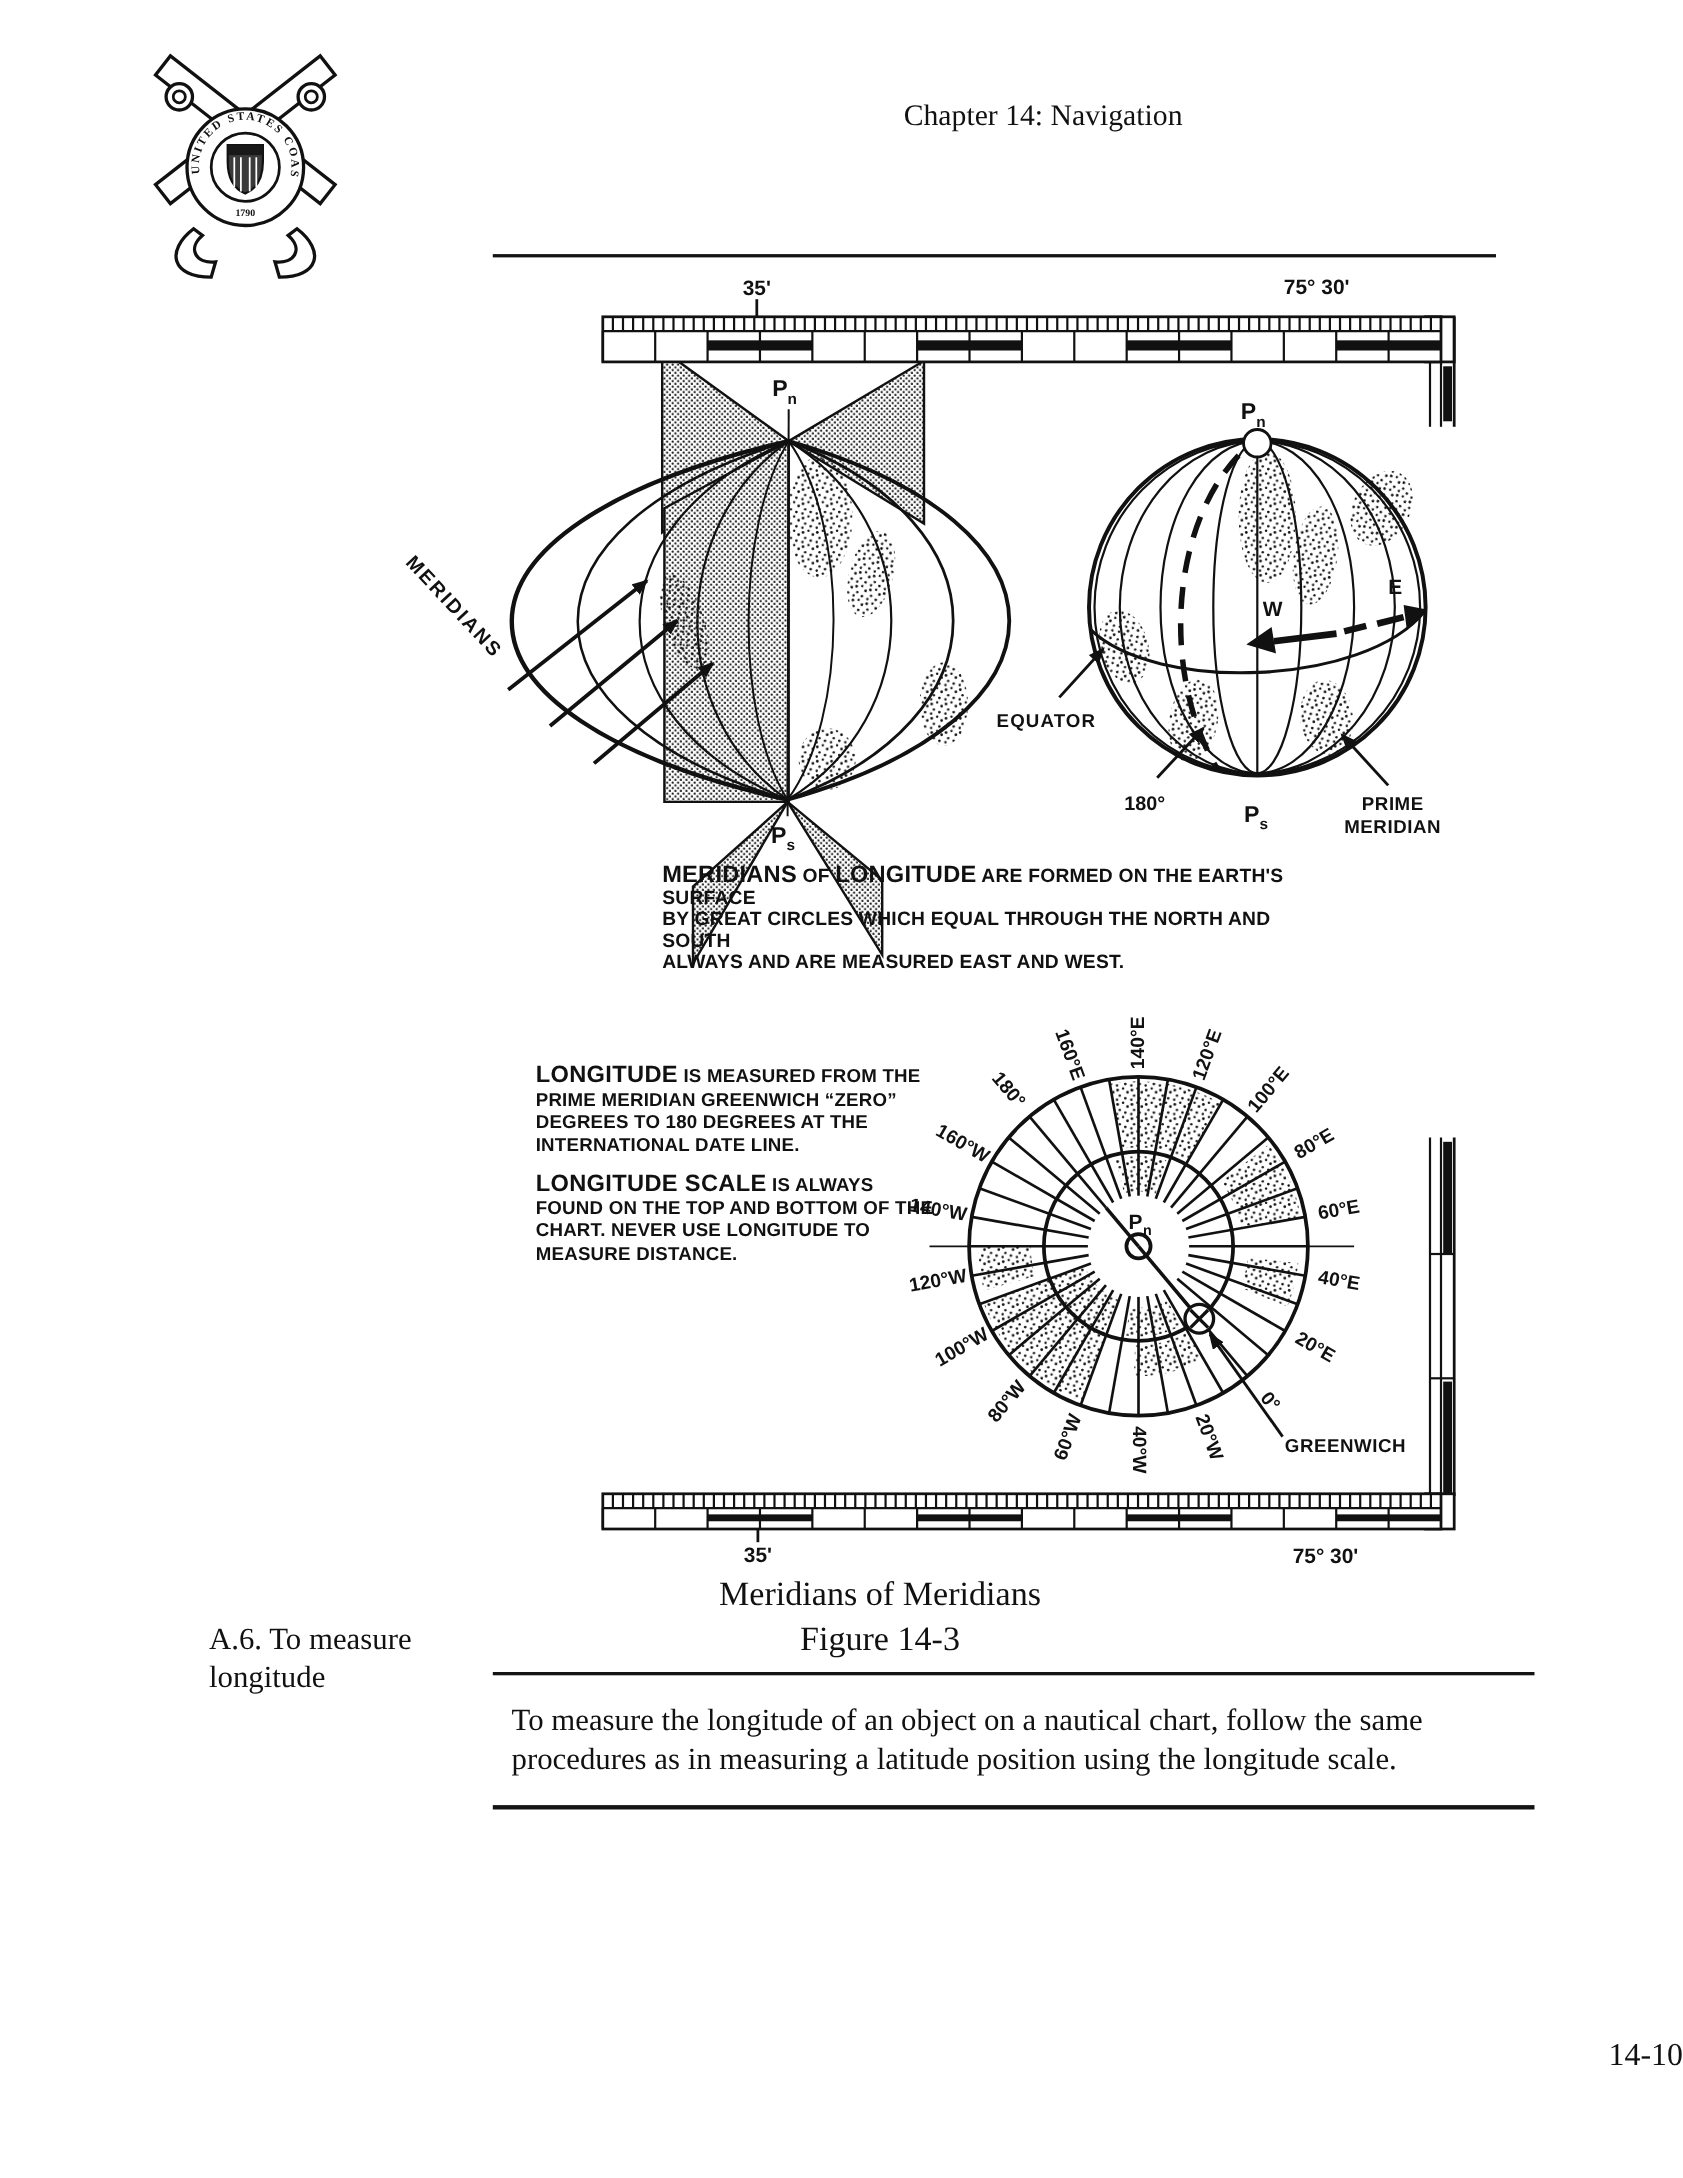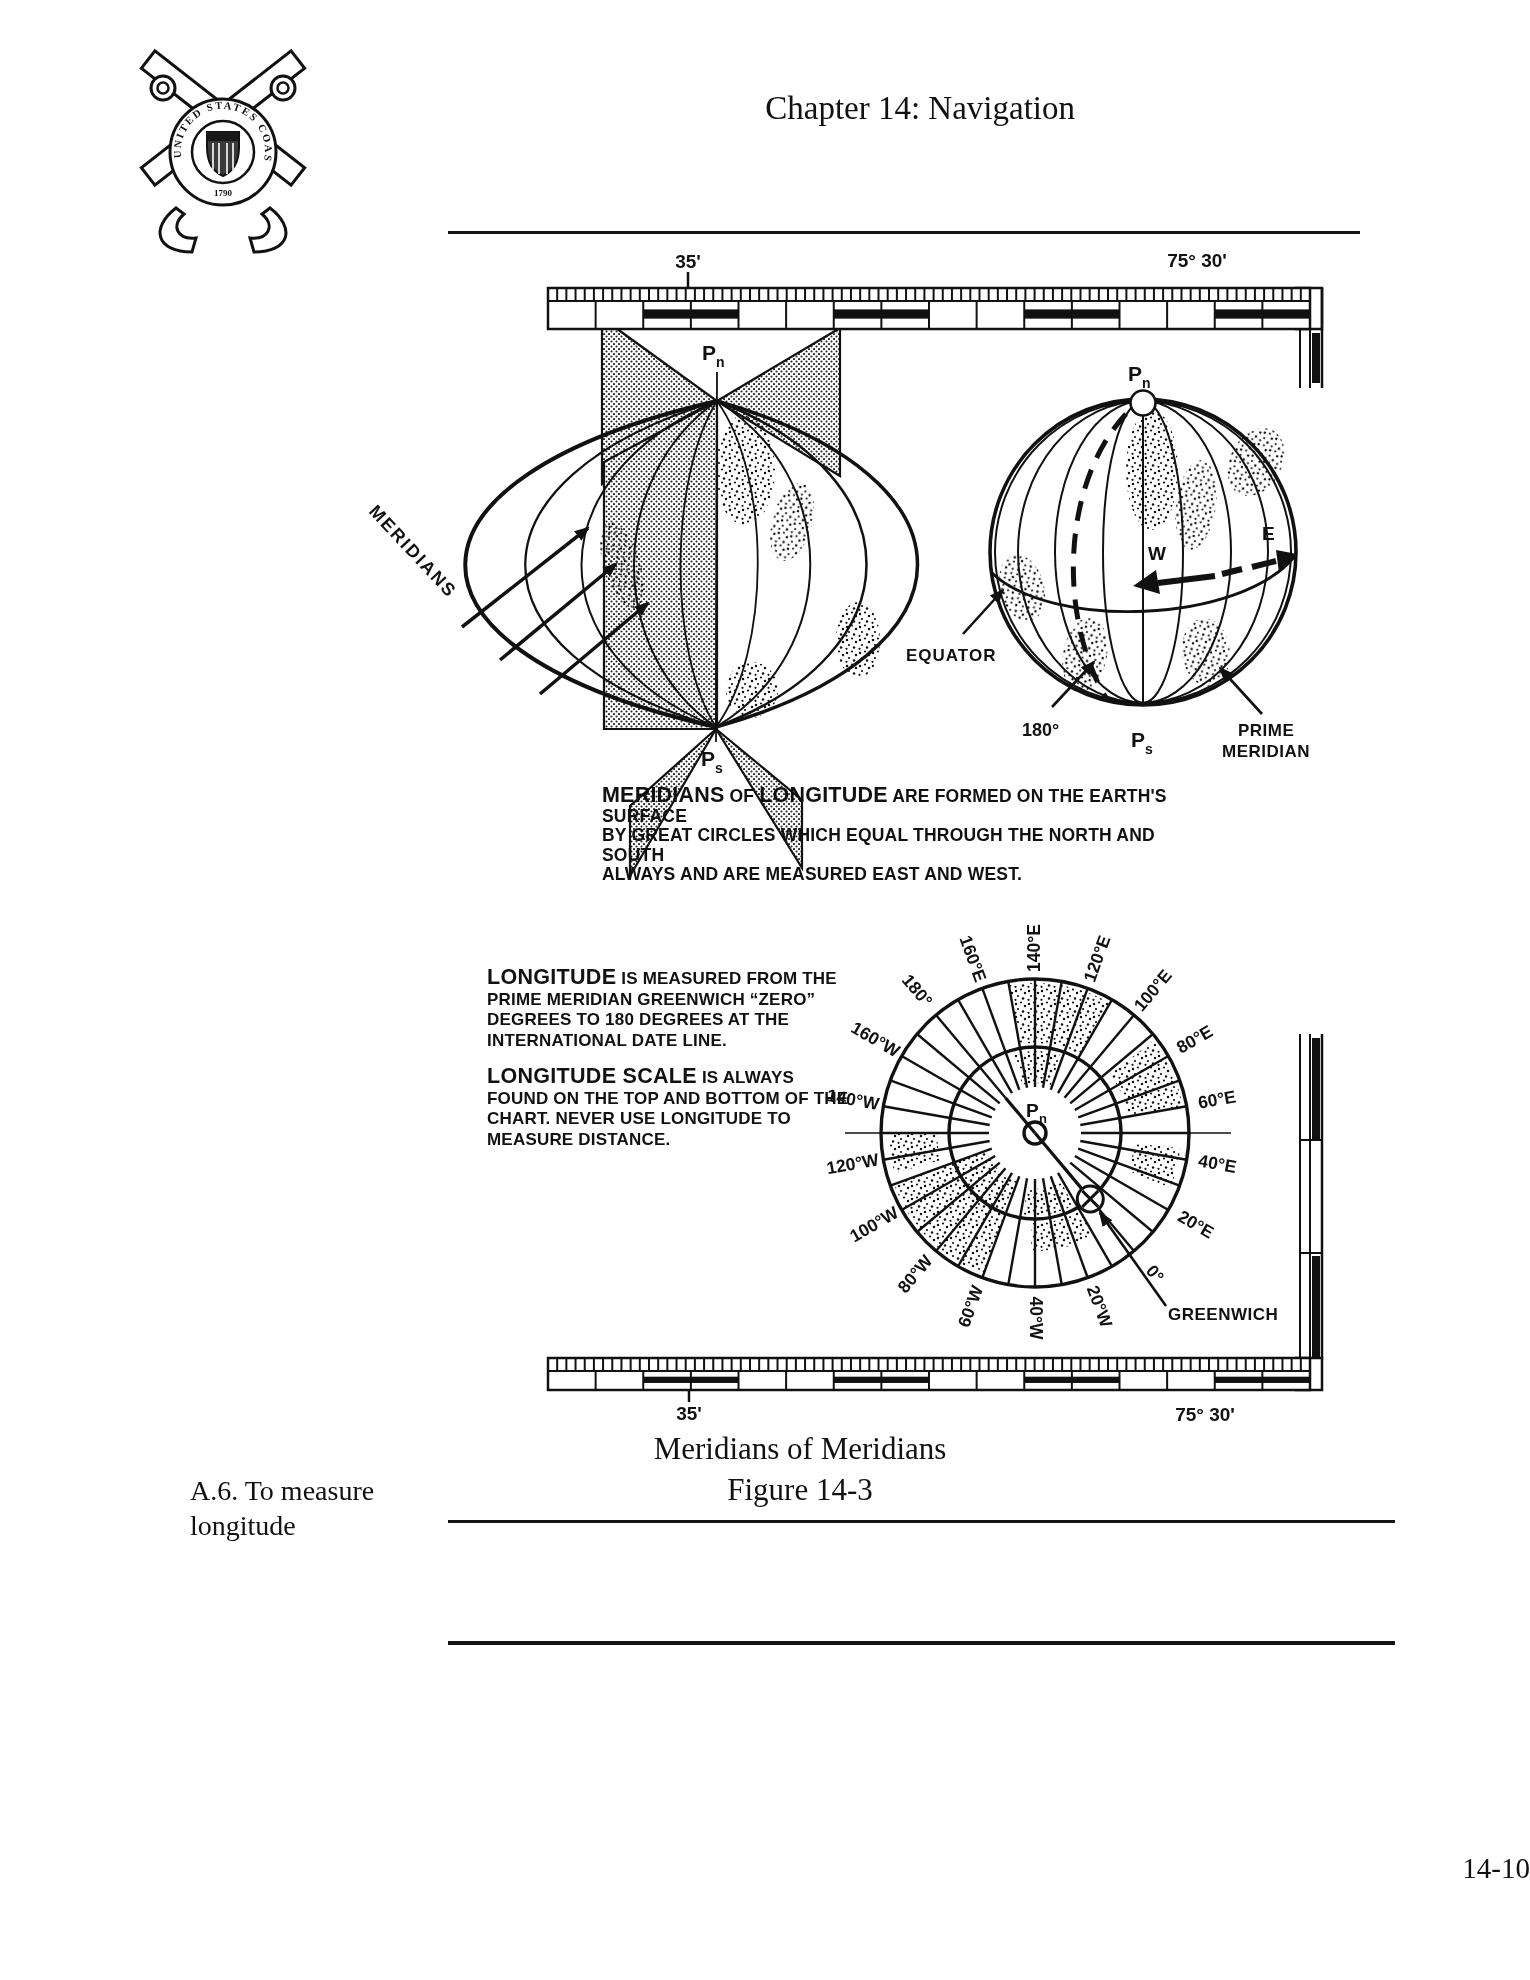--- a/index.html
+++ b/index.html
@@ -2,21 +2,21 @@
 <html><head>
 <meta charset="utf-8">
 <style>
   html,body{margin:0;padding:0;background:#e8e8e8;}
   .page{position:relative;width:1530px;height:1980px;background:#ffffff;
         font-family:"Liberation Sans",sans-serif;color:#111;overflow:hidden;}
   #figsvg{position:absolute;left:0;top:0;width:1530px;height:1980px;
           font-family:"Liberation Sans",sans-serif;font-weight:700;fill:#111;}
   .abs{position:absolute;}
   .rule{position:absolute;background:#141414;}
-  .chapter{font-family:"Liberation Serif",serif;font-size:33px;text-align:right;}
+  .chapter{font-family:"Liberation Serif",serif;font-size:27px;text-align:right;}
   .notes{font-weight:700;font-size:17px;line-height:20.5px;letter-spacing:.2px;}
   .notes p{margin:0 0 15px 0;}
   .lead{font-size:21.5px;letter-spacing:.3px;}
   .gcap{font-weight:700;font-size:17.5px;line-height:19.5px;letter-spacing:.2px;}
   .gcap .big{font-size:21.5px;}
   .figcap{font-family:"Liberation Serif",serif;font-size:31px;line-height:41px;text-align:center;}
   .sect{font-family:"Liberation Serif",serif;font-size:28px;line-height:35px;}
   .pageno{font-family:"Liberation Serif",serif;font-size:29px;text-align:right;width:100%;}
 </style>
 </head>
@@ -508,17 +508,18 @@
     <div>Meridians of Meridians</div>
     <div>Figure 14-3</div>
   </div>
 
   <div class="rule" style="left:448px;top:1520px;width:947px;height:3px;"></div>
 
   <div class="abs sect" style="left:190px;top:1473px;width:270px;">
     <div>A.6.  To measure</div>
     <div>longitude</div>
   </div>
+  <div class="abs sect" style="left:465px;top:1547px;width:930px;">To measure the longitude of an object on a nautical chart, follow the same procedures as in measuring a latitude position using the longitude scale.</div>
 
   <div class="rule" style="left:448px;top:1641px;width:947px;height:4px;"></div>
 
   <div class="abs pageno" style="left:0px;top:1852px;">14-10</div>
 </div>
 
 </body></html>

